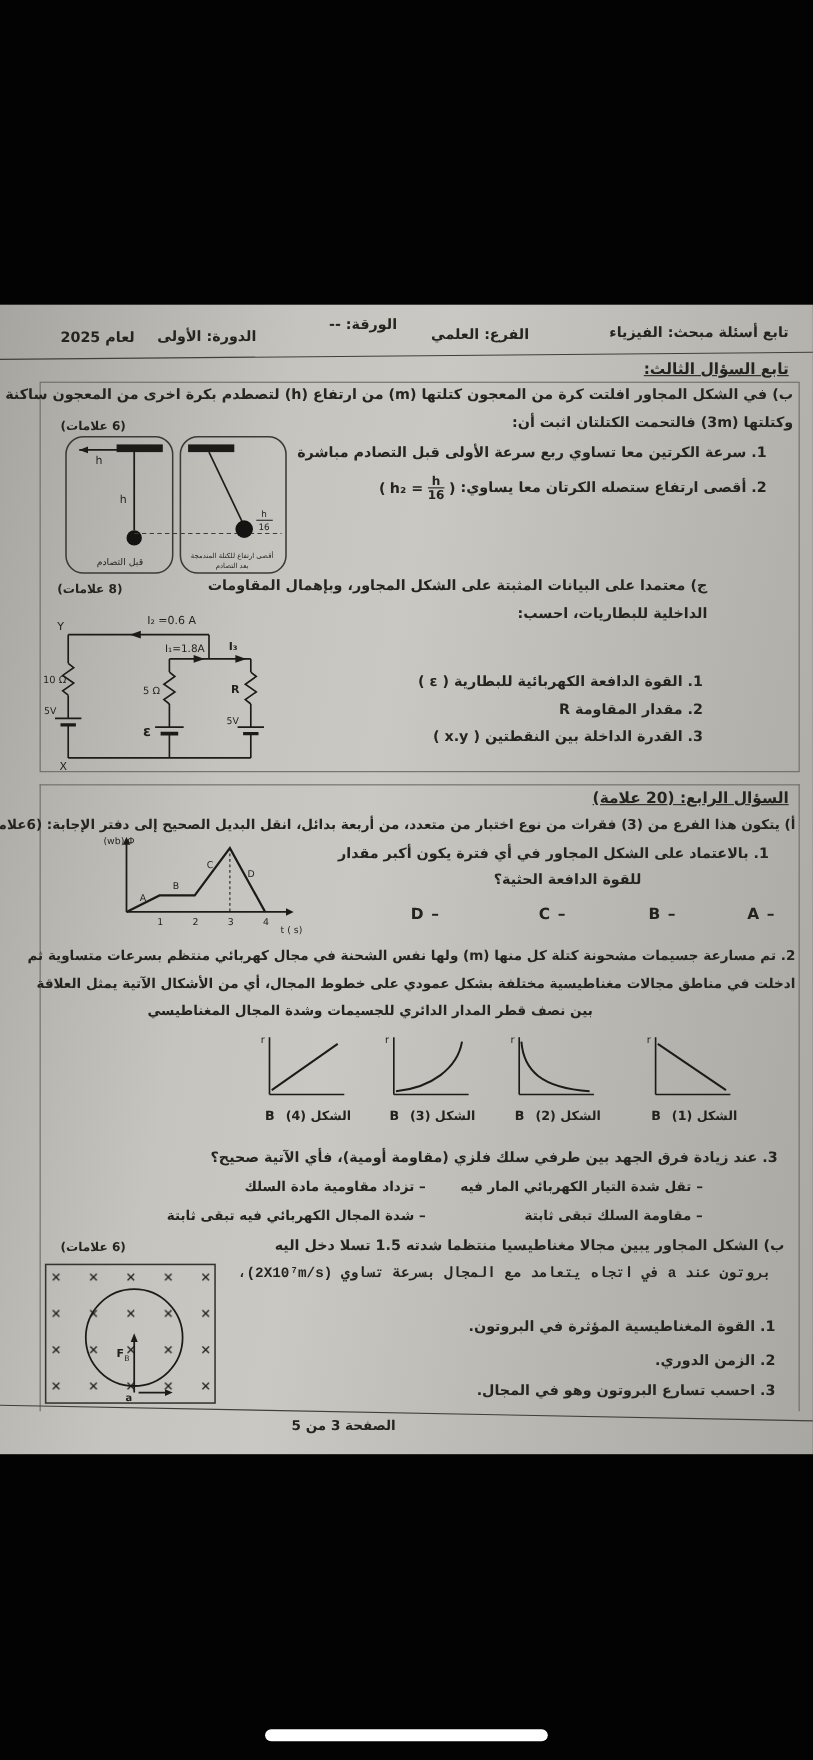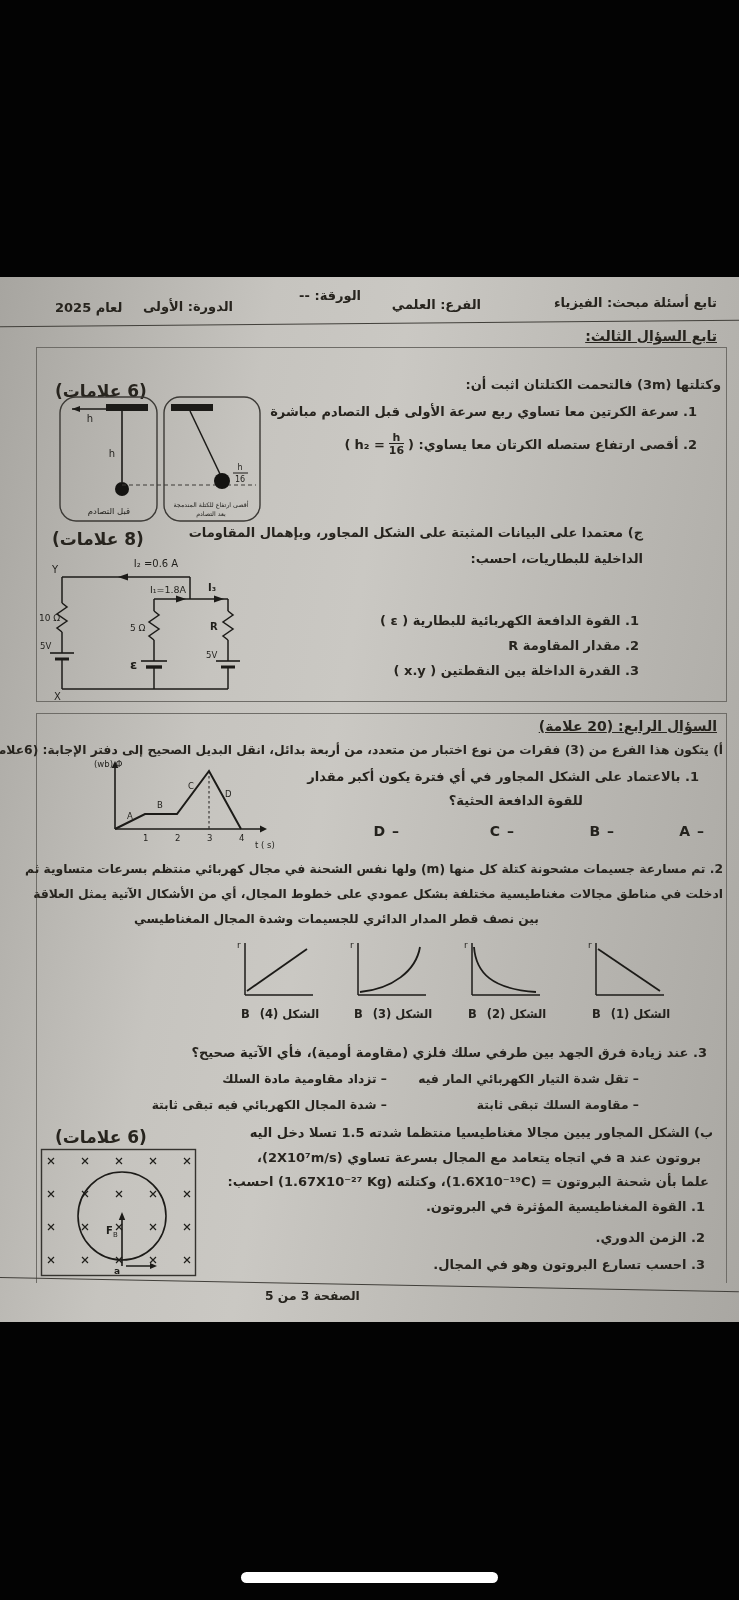--- a/index.html
+++ b/index.html
@@ -10,21 +10,21 @@
     font-family:"DejaVu Sans", sans-serif; color:var(--ink);
   }
   .paper{
     position:absolute; left:0; top:277px; width:739px; height:1045px;
     background:linear-gradient(100deg,#a7a5a0 0%,#c6c4bf 30%,#cac8c3 45%,#bab8b3 70%,#a9a7a2 100%);
   }
   .t{ position:absolute; direction:rtl; white-space:nowrap;
       font-size:13px; font-weight:600; color:#27241e; }
   .sm{ font-size:12.3px; }
   .head{ font-size:14px; font-weight:700; text-decoration:underline; }
-  .marks{ font-size:17px; font-weight:700; }
+  .marks{ font-size:11px; font-weight:700; }
   .box{ position:absolute; border:1px solid #6e6c67; }
   .hline{ position:absolute; border-top:1.6px solid #413f3a; }
   .math{ direction:ltr; display:inline-flex; align-items:center; gap:4px; font-weight:700; }
   .frac{ display:inline-flex; flex-direction:column; align-items:center; line-height:1; font-size:11px; font-weight:700; }
   .frac .den{ border-top:1.2px solid var(--ink); padding-top:1px; }
   .figure{ position:absolute; }
   svg text{ font-family:"DejaVu Sans",sans-serif; fill:#201f1b; }
   .mini-cap{ display:flex; direction:ltr; gap:10px; font-size:11.5px; font-weight:700;
              margin-top:2px; justify-content:flex-start; padding-left:4px; }
   .opt{ position:absolute; direction:ltr; font-size:14px; font-weight:600; letter-spacing:1px; }
@@ -39,20 +39,21 @@
   <div class="t" style="top:20px; right:258px;">الفرع: العلمي</div>
   <div class="t" style="top:11px; right:378px;">الورقة: --</div>
   <div class="t" style="top:22px; right:506px;">الدورة: الأولى</div>
   <div class="t" style="top:23px; left:55px;">لعام 2025</div>
   <div class="hline" style="top:46px; left:0; width:739px; transform:rotate(-0.5deg);"></div>
 
   <div class="t head" style="top:51px; right:22px;">تابع السؤال الثالث:</div>
 
   <div class="box" style="left:36px; top:70px; width:691px; height:355px;"></div>
 
+  <div class="t" style="top:75px;  right:18px;">ب) في الشكل المجاور افلتت كرة من المعجون كتلتها (m) من ارتفاع (h) لتصطدم بكرة اخرى من المعجون ساكنة</div>
   <div class="t" style="top:100px; right:18px;">وكتلتها (3m) فالتحمت الكتلتان اثبت أن:</div>
   <div class="t marks" style="top:104px; left:55px;">(6 علامات)</div>
   <div class="t" style="top:127px; right:42px;">1. سرعة الكرتين معا تساوي ربع سرعة الأولى قبل التصادم مباشرة</div>
   <div class="t" style="top:155px; right:42px;">
     <span>2. أقصى ارتفاع ستصله الكرتان معا يساوي:</span>
     <span class="math">
       <span>(</span>
       <span>h₂ =</span>
       <span class="frac">
         <span class="num">h</span>
@@ -230,22 +231,21 @@
   </div>
 
   <div class="t" style="top:768px; right:32px;">3. عند زيادة فرق الجهد بين طرفي سلك فلزي (مقاومة أومية)، فأي الآتية صحيح؟</div>
   <div class="t sm" style="top:795px; right:100px;">– تقل شدة التيار الكهربائي المار فيه</div>
   <div class="t sm" style="top:795px; right:352px;">– تزداد مقاومية مادة السلك</div>
   <div class="t sm" style="top:821px; right:100px;">– مقاومة السلك تبقى ثابتة</div>
   <div class="t sm" style="top:821px; right:352px;">– شدة المجال الكهربائي فيه تبقى ثابتة</div>
 
   <div class="t" style="top:848px; right:26px;">ب) الشكل المجاور يبين مجالا مغناطيسيا منتظما شدته 1.5 تسلا دخل اليه</div>
   <div class="t marks" style="top:850px; left:55px;">(6 علامات)</div>
-  <div class="t" style="top:873px; right:38px;">بروتون عند a في اتجاه يتعامد مع المجال بسرعة تساوي (2X10⁷m/s)،</div>
-  <div class="t" style="top:897px; right:30px;">علما بأن شحنة البروتون = (1.6X10⁻¹⁹C)، وكتلته (1.67X10⁻²⁷ Kg) احسب:</div>
+  <div class="t" style="top:873px; right:38px;font-family:Liberation Mono, monospace;">بروتون عند a في اتجاه يتعامد مع المجال بسرعة تساوي (2X10⁷m/s)،</div>
   <div class="t" style="top:922px; right:34px;">1. القوة المغناطيسية المؤثرة في البروتون.</div>
   <div class="t" style="top:953px; right:34px;">2. الزمن الدوري.</div>
   <div class="t" style="top:980px; right:34px;">3. احسب تسارع البروتون وهو في المجال.</div>
 
   <div class="figure" style="left:40px; top:871px;">
     <svg width="157" height="129" viewBox="0 0 157 129">
       <defs>
         <pattern id="xp" x="4" y="6" width="34" height="33" patternUnits="userSpaceOnUse">
           <path d="M4 4 L10 10 M10 4 L4 10" stroke="#201f1b" stroke-width="1.2"></path>
         </pattern>

